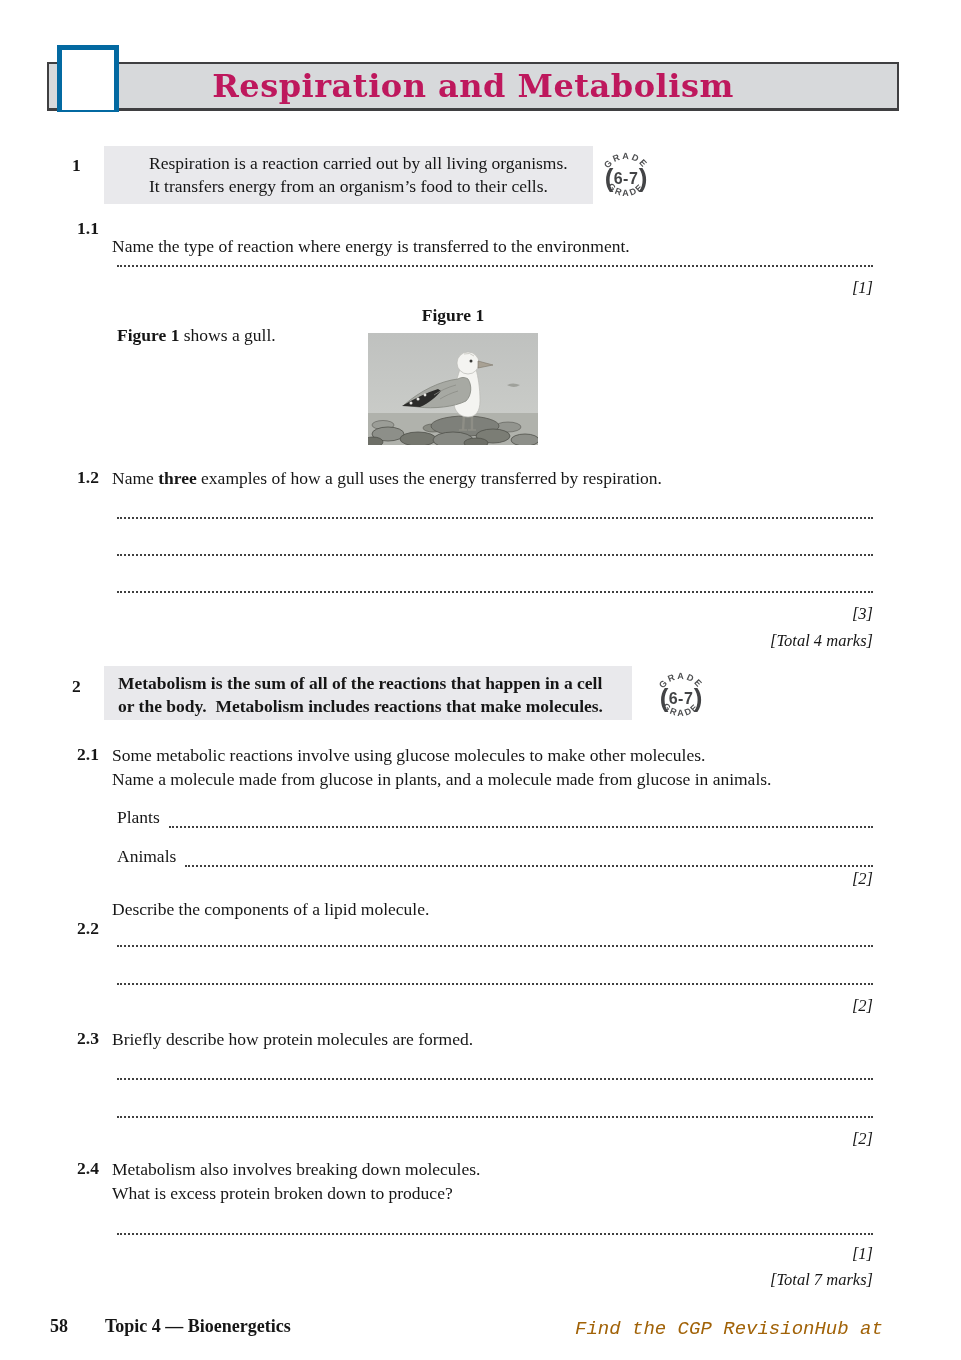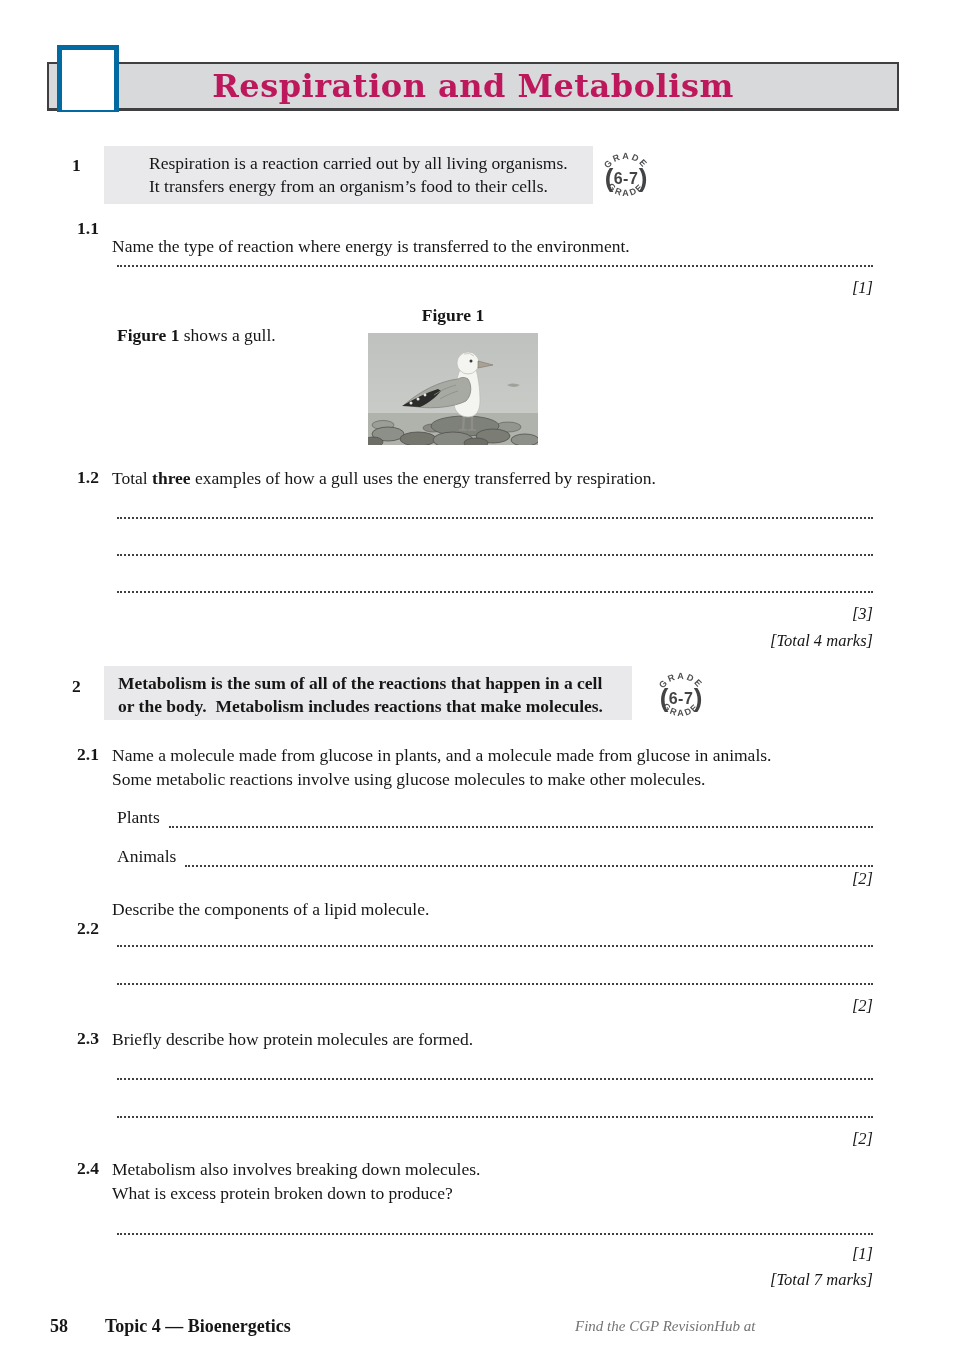--- a/index.html
+++ b/index.html
@@ -53,22 +53,22 @@
   .gb-center { font-family:"Liberation Sans", sans-serif; font-weight:bold; font-size:16px;
                fill:#434446; text-anchor:middle; letter-spacing:0.5px; }
   .gb-paren  { font-family:"Liberation Sans", sans-serif; font-weight:bold; font-size:26px;
                fill:#434446; text-anchor:middle; }
 
   .fig-caption { font-weight:bold; font-size:17.5px; text-align:center; }
 
   
   .footer-pagenum { font-weight:bold; font-size:18px; }
   .footer-topic   { font-weight:bold; font-size:18px; }
-  .footer-hub { font-family:Liberation Serif, serif; font-style:italic;
-                font-size:15px; color:#737373; }
+  .footer-hub { font-family:Liberation Mono, monospace; font-style:italic;
+                font-size:19px; color:#a16207; }
 </style>
 </head>
 <body>
 
 <div class="page">
 
   <div class="abs title-bar">
     <div class="title-text">Respiration and Metabolism</div>
   </div>
   <div class="abs answer-badge">
@@ -146,21 +146,21 @@
     <circle cx="43" cy="70" r="1.5" fill="#e8e8e4"></circle>
     <circle cx="50" cy="66" r="1.5" fill="#e8e8e4"></circle>
     <circle cx="57" cy="62" r="1.4" fill="#e8e8e4"></circle>
     <path d="M 88,52 C 80,54 72,58 66,62 M 90,58 C 83,60 77,63 72,66" stroke="#8b8d86" stroke-width="0.8" fill="none"></path>
 
     <circle cx="103" cy="28" r="1.5" fill="#3a3a38"></circle>
   </svg>
 
   <div class="abs qsub-num" style="left:77px; top:467px;">1.2</div>
   <div class="abs qtext" style="left:112px; top:466px; width:780px;">
-    <span>Total </span><span class="b">three</span><span> examples of how a gull uses the energy transferred by respiration.</span>
+    <span>Name </span><span class="b">three</span><span> examples of how a gull uses the energy transferred by respiration.</span>
   </div>
   <div class="abs dotline" style="left:117px; top:505px; width:756px;"></div>
   <div class="abs dotline" style="left:117px; top:542px; width:756px;"></div>
   <div class="abs dotline" style="left:117px; top:579px; width:756px;"></div>
   <div class="abs marks" style="right:88px; top:604px;">[3]</div>
   <div class="abs marks" style="right:88px; top:631px;">[Total 4 marks]</div>
 
   <div class="abs qmain-num" style="left:72px; top:676px;">2</div>
   <div class="abs stmt-box" style="left:104px; top:666px; width:528px; height:54px;font-weight:bold;">
     <div class="pre">Metabolism is the sum of all of the reactions that happen in a cell</div>
@@ -174,22 +174,22 @@
     </defs>
     <text class="gb-arc"><textPath href="#gb2-top" startOffset="50%">GRADE</textPath></text>
     <text class="gb-arc"><textPath href="#gb2-bot" startOffset="50%">GRADE</textPath></text>
     <text class="gb-paren" x="12" y="41">(</text>
     <text class="gb-center" x="29" y="38">6-7</text>
     <text class="gb-paren" x="46" y="41">)</text>
   </svg>
 
   <div class="abs qsub-num" style="left:77px; top:744px;">2.1</div>
   <div class="abs qtext" style="left:112px; top:743px; width:790px;">
+    <div>Some metabolic reactions involve using glucose molecules to make other molecules.</div>
     <div>Name a molecule made from glucose in plants, and a molecule made from glucose in animals.</div>
-    <div>Some metabolic reactions involve using glucose molecules to make other molecules.</div>
   </div>
   <div class="abs label-line" style="left:117px; top:807px; width:756px;">
     <span class="ll-label">Plants</span>
     <span class="ll-dots"></span>
   </div>
   <div class="abs label-line" style="left:117px; top:846px; width:756px;">
     <span class="ll-label">Animals</span>
     <span class="ll-dots"></span>
   </div>
   <div class="abs marks" style="right:88px; top:869px;">[2]</div>

